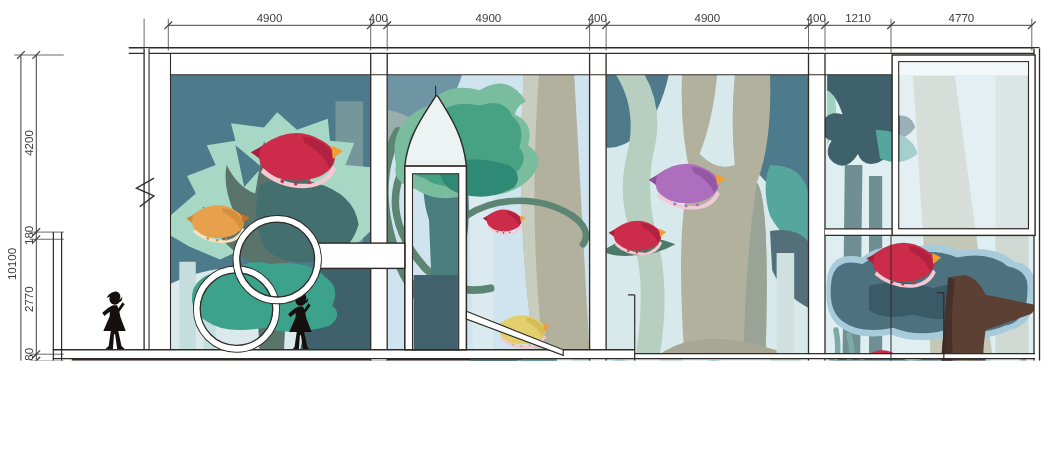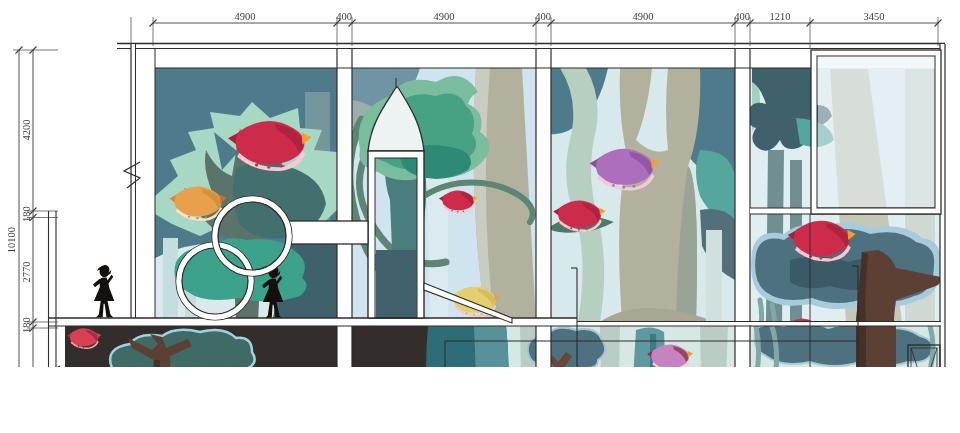--- a/index.html
+++ b/index.html
@@ -1,17 +1,17 @@
 <!DOCTYPE html>
 <html style="--white: #ffffff; --line: #2f2b28; --dim: #3d3d3d; --slate: #4e7b8b; --slateSoft: #6f95a4; --olive: #5a746c; --oliveDeep: #43706e; --mint: #a7d7c5; --mintSoft: #cfe6da; --tealBright: #3da28b; --canopyOut: #79bc9e; --canopyIn: #47a284; --canopyDark: #2e8a74; --sky: #cfe4ee; --pale1: #dce9ec; --pale2: #d8e9ec; --pale3: #dfeef0; --glass: #e8f1f6; --tan: #b2b19e; --tanLight: #c9cdbf; --tanShadow: #99a396; --sage: #b7cfc0; --grayTrunk: #6f8f92; --grayPale: #b9cdc4; --steel: #4e7180; --steelLight: #a7cbdb; --steelDark: #3a5a68; --tealTrunk: #5e98a0; --tealTrunkDeep: #2e6d78; --brown: #5d4034; --brownDark: #46302a; --darkbg: #332e2b; --red: #cc2b49; --redDark: #a8203d; --pink: #f4c9d1; --orange: #e8a04c; --yellow: #e3cf6e; --purple: #ad6fbd; --bushA: #a9d48c; --bushB: #8fc474; --bushDim: #769f58; --bushDim2: #5f8a4a; --sil: #15100d; --swirl: #6e655c; --vine: #5d8573; --moss: #7fa9a4; --darkTeal: #3f616b; --paleTrunk: #c3dedd; --fern: #2f5246;"><head>
 <meta charset="utf-8">
 <style>
   html,body{margin:0;padding:0;background:#ffffff;}
-  #stage{position:relative;width:960px;height:367px;background:var(--white,#fff);overflow:hidden;
-         font-family:Liberation Serif, serif;}
+  #stage{position:relative;width:960px;height:328px;background:var(--white,#fff);overflow:hidden;
+         font-family:Liberation Sans, sans-serif;}
   #stage svg{position:absolute;left:0;top:0;}
   .dimlabel{position:absolute;font-size:10.5px;color:var(--dim,#3d3d3d);white-space:nowrap;
             transform:translate(-50%,-50%);line-height:1;}
   .dimlabel.vert{transform:translate(-50%,-50%) rotate(-90deg);}
   
   .bird-red    {--b-body:#cc2b49;--b-dark:#a8203d;--b-belly:#f4c9d1;--b-beak:#f0a030;--b-dot:#cc2b49;}
   .bird-orange {--b-body:#e8a04c;--b-dark:#d08a36;--b-belly:#f3e3c6;--b-beak:#c96f2a;--b-dot:#d08a36;}
   .bird-purple {--b-body:#ad6fbd;--b-dark:#8a4f9e;--b-belly:#f0cad6;--b-beak:#f0a030;--b-dot:#ad6fbd;}
   .bird-yellow {--b-body:#e3cf6e;--b-dark:#d0b852;--b-belly:#f2c7ce;--b-beak:#e8a04c;--b-dot:#d0b852;}
   .bird-pink   {--b-body:#c683c1;--b-dark:#8e2f3e;--b-belly:#f0cad6;--b-beak:#f0a030;--b-dot:#8e2f3e;}
@@ -358,21 +358,21 @@
   </g>
 </svg>
 
 <span class="dimlabel" style="left:245px;top:17px">4900</span>
 <span class="dimlabel" style="left:344px;top:17px">400</span>
 <span class="dimlabel" style="left:444px;top:17px">4900</span>
 <span class="dimlabel" style="left:543px;top:17px">400</span>
 <span class="dimlabel" style="left:643px;top:17px">4900</span>
 <span class="dimlabel" style="left:742px;top:17px">400</span>
 <span class="dimlabel" style="left:780px;top:17px">1210</span>
-<span class="dimlabel" style="left:874px;top:17px">3450</span>
+<span class="dimlabel" style="left:874px;top:17px">4770</span>
 
 <span class="dimlabel vert" style="left:27px;top:130px">4200</span>
 <span class="dimlabel vert" style="left:27px;top:214px">180</span>
 <span class="dimlabel vert" style="left:27px;top:272px">2770</span>
 <span class="dimlabel vert" style="left:27px;top:325px">180</span>
 <span class="dimlabel vert" style="left:27px;top:377px">2770</span>
 <span class="dimlabel vert" style="left:12px;top:240px">10100</span>
 </div>
 
 </body></html>

